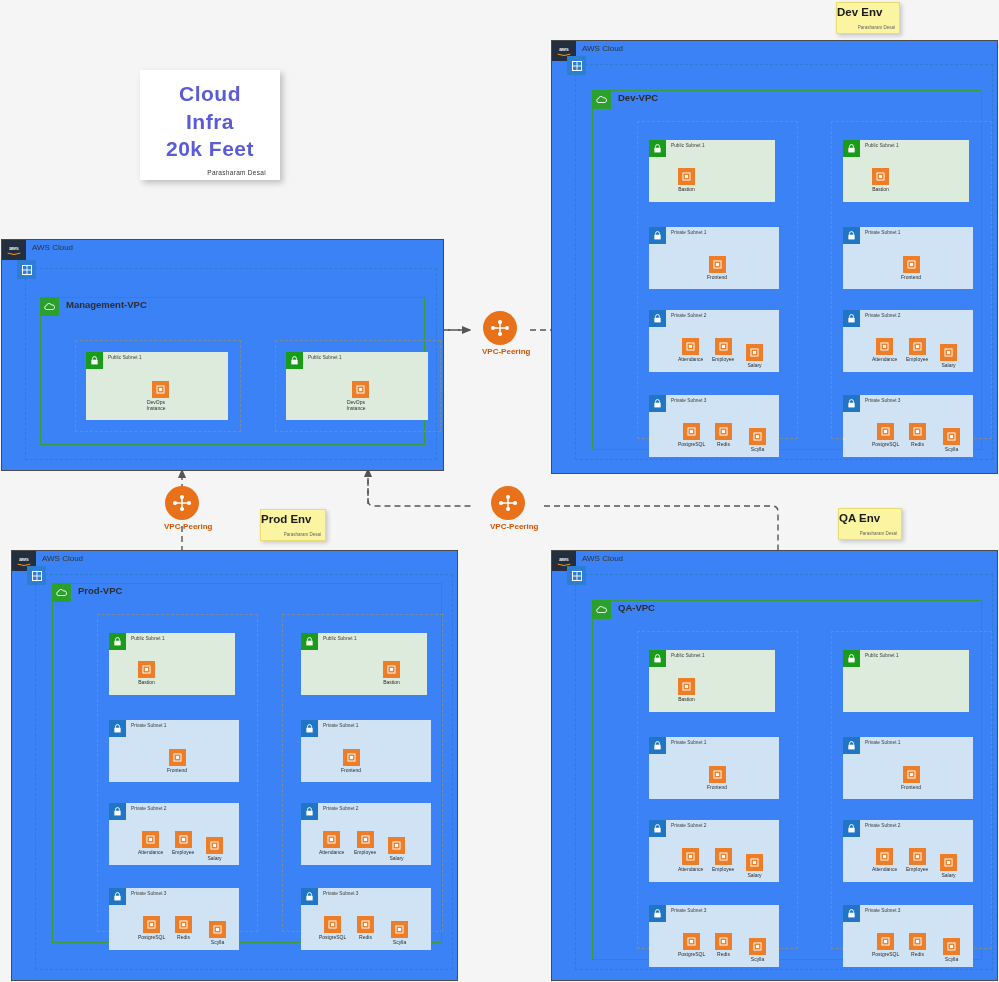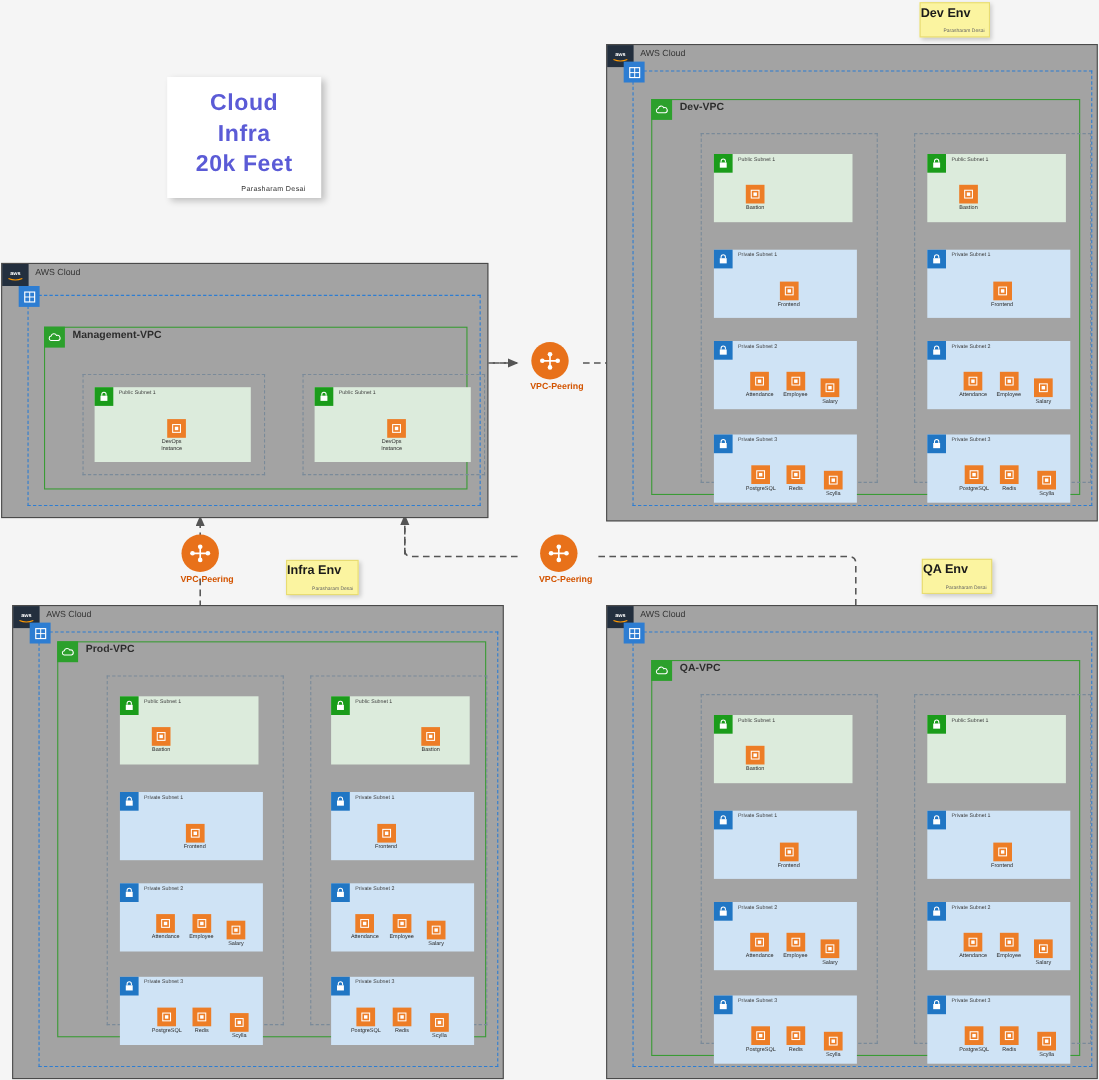--- a/index.html
+++ b/index.html
@@ -47,21 +47,21 @@
     font-weight: bold; font-size: 11.5px; color: #1a1a1a; text-align: left;
   }
   .sticky .s-author {
     font-size: 4.5px; color: #666; text-align: right; margin-top: 7px; padding-right: 4px;
   }
 
   
   .aws-cloud {
     position: absolute;
     border: 1.5px solid #4a4a4a;
-    background: #a3a3a3;
+    background: #3b82f6;
   }
   .aws-logo {
     position: absolute; left: 0; top: 0;
     width: 24px; height: 20px;
     background: #232f3e;
     display: flex; align-items: center; justify-content: center;
   }
   .aws-logo svg { display: block; }
   .aws-cloud-label {
     position: absolute; left: 30px; top: 3px;
@@ -164,33 +164,33 @@
     <line x1="530" y1="330" x2="588" y2="330" stroke="#555" stroke-width="1.4" stroke-dasharray="6,4" marker-end="url(#ah)"></line>
 
     <line x1="182" y1="470" x2="182" y2="490" stroke="#555" stroke-width="1.4" stroke-dasharray="6,4" marker-end="url(#ah)" transform="rotate(180 182 480)"></line>
     <line x1="182" y1="526" x2="182" y2="578" stroke="#555" stroke-width="1.4" stroke-dasharray="6,4" marker-end="url(#ah)"></line>
 
     <line x1="368" y1="470" x2="368" y2="505" stroke="#555" stroke-width="1.4" stroke-dasharray="6,4" marker-end="url(#ah)" transform="rotate(180 368 487)"></line>
     <path d="M368,470 L368,500 Q368,506 374,506 L472,506" fill="none" stroke="#555" stroke-width="1.4" stroke-dasharray="6,4"></path>
     <path d="M544,506 L772,506 Q778,506 778,512 L778,576" fill="none" stroke="#555" stroke-width="1.4" stroke-dasharray="6,4" marker-end="url(#ah)"></path>
   </svg>
 
-  <div class="title-card" style="left:152px; top:70px; width:140px;">
+  <div class="title-card" style="left:140px; top:70px; width:140px;">
     <div class="t-line">Cloud  Infra</div>
     <div class="t-line">20k Feet</div>
     <div class="t-author">Parasharam  Desai</div>
   </div>
 
   <div class="sticky" style="left:836px; top:2px; width:64px; height:32px;">
     <div class="s-label">Dev Env</div>
     <div class="s-author">Parasharam  Desai</div>
   </div>
 
   <div class="sticky" style="left:260px; top:509px; width:66px; height:32px;">
-    <div class="s-label">Infra Env</div>
+    <div class="s-label">Prod Env</div>
     <div class="s-author">Parasharam  Desai</div>
   </div>
 
   <div class="sticky" style="left:838px; top:508px; width:64px; height:32px;">
     <div class="s-label">QA Env</div>
     <div class="s-author">Parasharam  Desai</div>
   </div>
 
   <div class="aws-cloud" style="left:1px; top:239px; width:443px; height:232px;">
     <div class="aws-logo">

